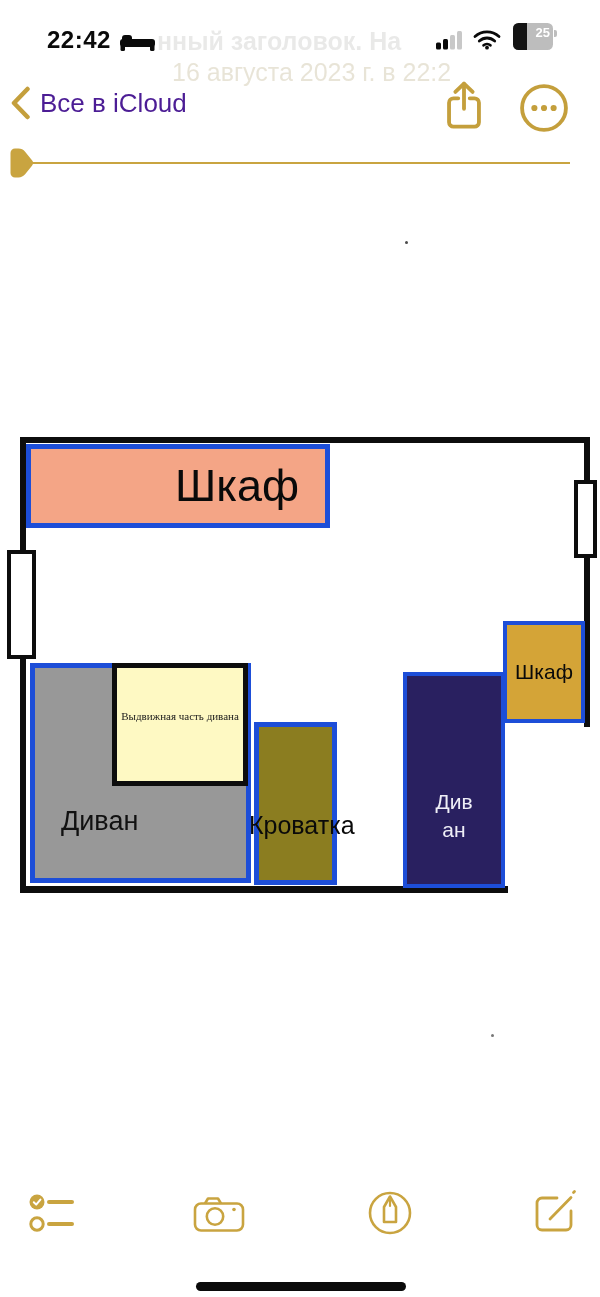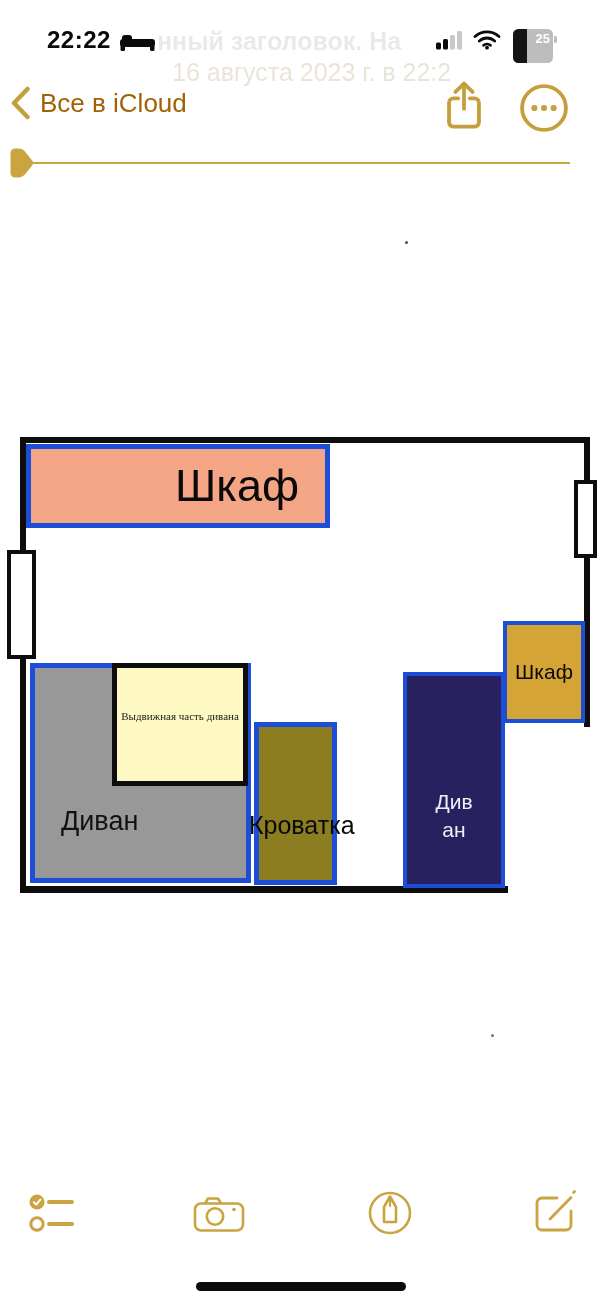--- a/index.html
+++ b/index.html
@@ -7,28 +7,28 @@
   body { font-family:"Liberation Sans", sans-serif; }
   .screen { position:relative; width:600px; height:1297px; background:#fff; overflow:hidden; }
 
   
   .status-time { position:absolute; left:47px; top:26px; font-size:24px; font-weight:700; color:#0a0a0a; letter-spacing:.5px; }
   .bed-icon { position:absolute; left:119px; top:30px; }
   .ghost-title { position:absolute; left:157px; top:27px; font-size:25px; font-weight:600; color:rgba(40,38,30,0.10); white-space:nowrap; }
   .ghost-date { position:absolute; left:132px; top:58px; font-size:25px; font-weight:500; color:rgba(150,130,75,0.22); white-space:nowrap;margin-left:40px; }
   .cellular-icon { position:absolute; left:436px; top:30px; }
   .wifi-icon { position:absolute; left:473px; top:29px; }
-  .battery { position:absolute; left:513px; top:29px; width:40px; height:34px; background:#bdbdbd; border-radius:5.5px; }
+  .battery { position:absolute; left:513px; top:23px; width:40px; height:27px; background:#bdbdbd; border-radius:5.5px; }
   .battery-fill { position:absolute; left:0; top:0; bottom:0; width:14px; background:#141414; border-radius:5.5px 0 0 5.5px; }
   .battery-num { position:absolute; right:3px; top:2px; font-size:13px; font-weight:700; color:#fff; }
   .battery-cap { position:absolute; right:-4px; top:7px; width:3px; height:7px; background:#bdbdbd; border-radius:0 2px 2px 0; }
 
   
   .back-button { position:absolute; left:10px; top:86px; display:flex; align-items:center; gap:9px; cursor:pointer; }
-  .back-label { color:#a16207; font-size:26px; }
+  .back-label { color:#4c1d95; font-size:26px; }
   .share-button { position:absolute; left:441px; top:80px; cursor:pointer; }
   .more-button { position:absolute; left:519px; top:83px; cursor:pointer; }
 
   
   .slider { position:absolute; left:0px; top:147px; width:600px; height:32px; }
   .slider-thumb { position:absolute; left:7px; top:1px; }
   .slider-track { position:absolute; left:30px; top:15px; width:540px; height:2px; background:#c9a440; }
 
   
   .floor-plan { position:absolute; left:0; top:0; width:600px; height:1297px; }
@@ -68,21 +68,21 @@
   .markup-button    { left:367px; top:1190px; }
   .compose-button   { left:531px; top:1189px; }
 
   .home-indicator { position:absolute; left:196px; top:1282px; width:210px; height:9px; border-radius:5px; background:#0a0a0a; }
 </style>
 </head>
 <body>
 
 <div class="screen">
 
-  <div class="status-time">22:22</div>
+  <div class="status-time">22:42</div>
   <span class="ghost-title">нный заголовок. На</span>
   <svg class="bed-icon" width="37" height="23" viewBox="0 0 37 23">
     <rect x="3" y="5" width="10" height="7" rx="3" fill="#0a0a0a"></rect>
     <rect x="1" y="9" width="35" height="8" rx="3" fill="#0a0a0a"></rect>
     <rect x="1.5" y="15" width="4.5" height="6" rx="1.5" fill="#0a0a0a"></rect>
     <rect x="31" y="15" width="4.5" height="6" rx="1.5" fill="#0a0a0a"></rect>
   </svg>
   <svg class="cellular-icon" width="30" height="20" viewBox="0 0 30 20">
     <rect x="0" y="12.5" width="5" height="7" rx="1.5" fill="#0a0a0a"></rect>
     <rect x="7" y="9" width="5" height="10.5" rx="1.5" fill="#0a0a0a"></rect>

